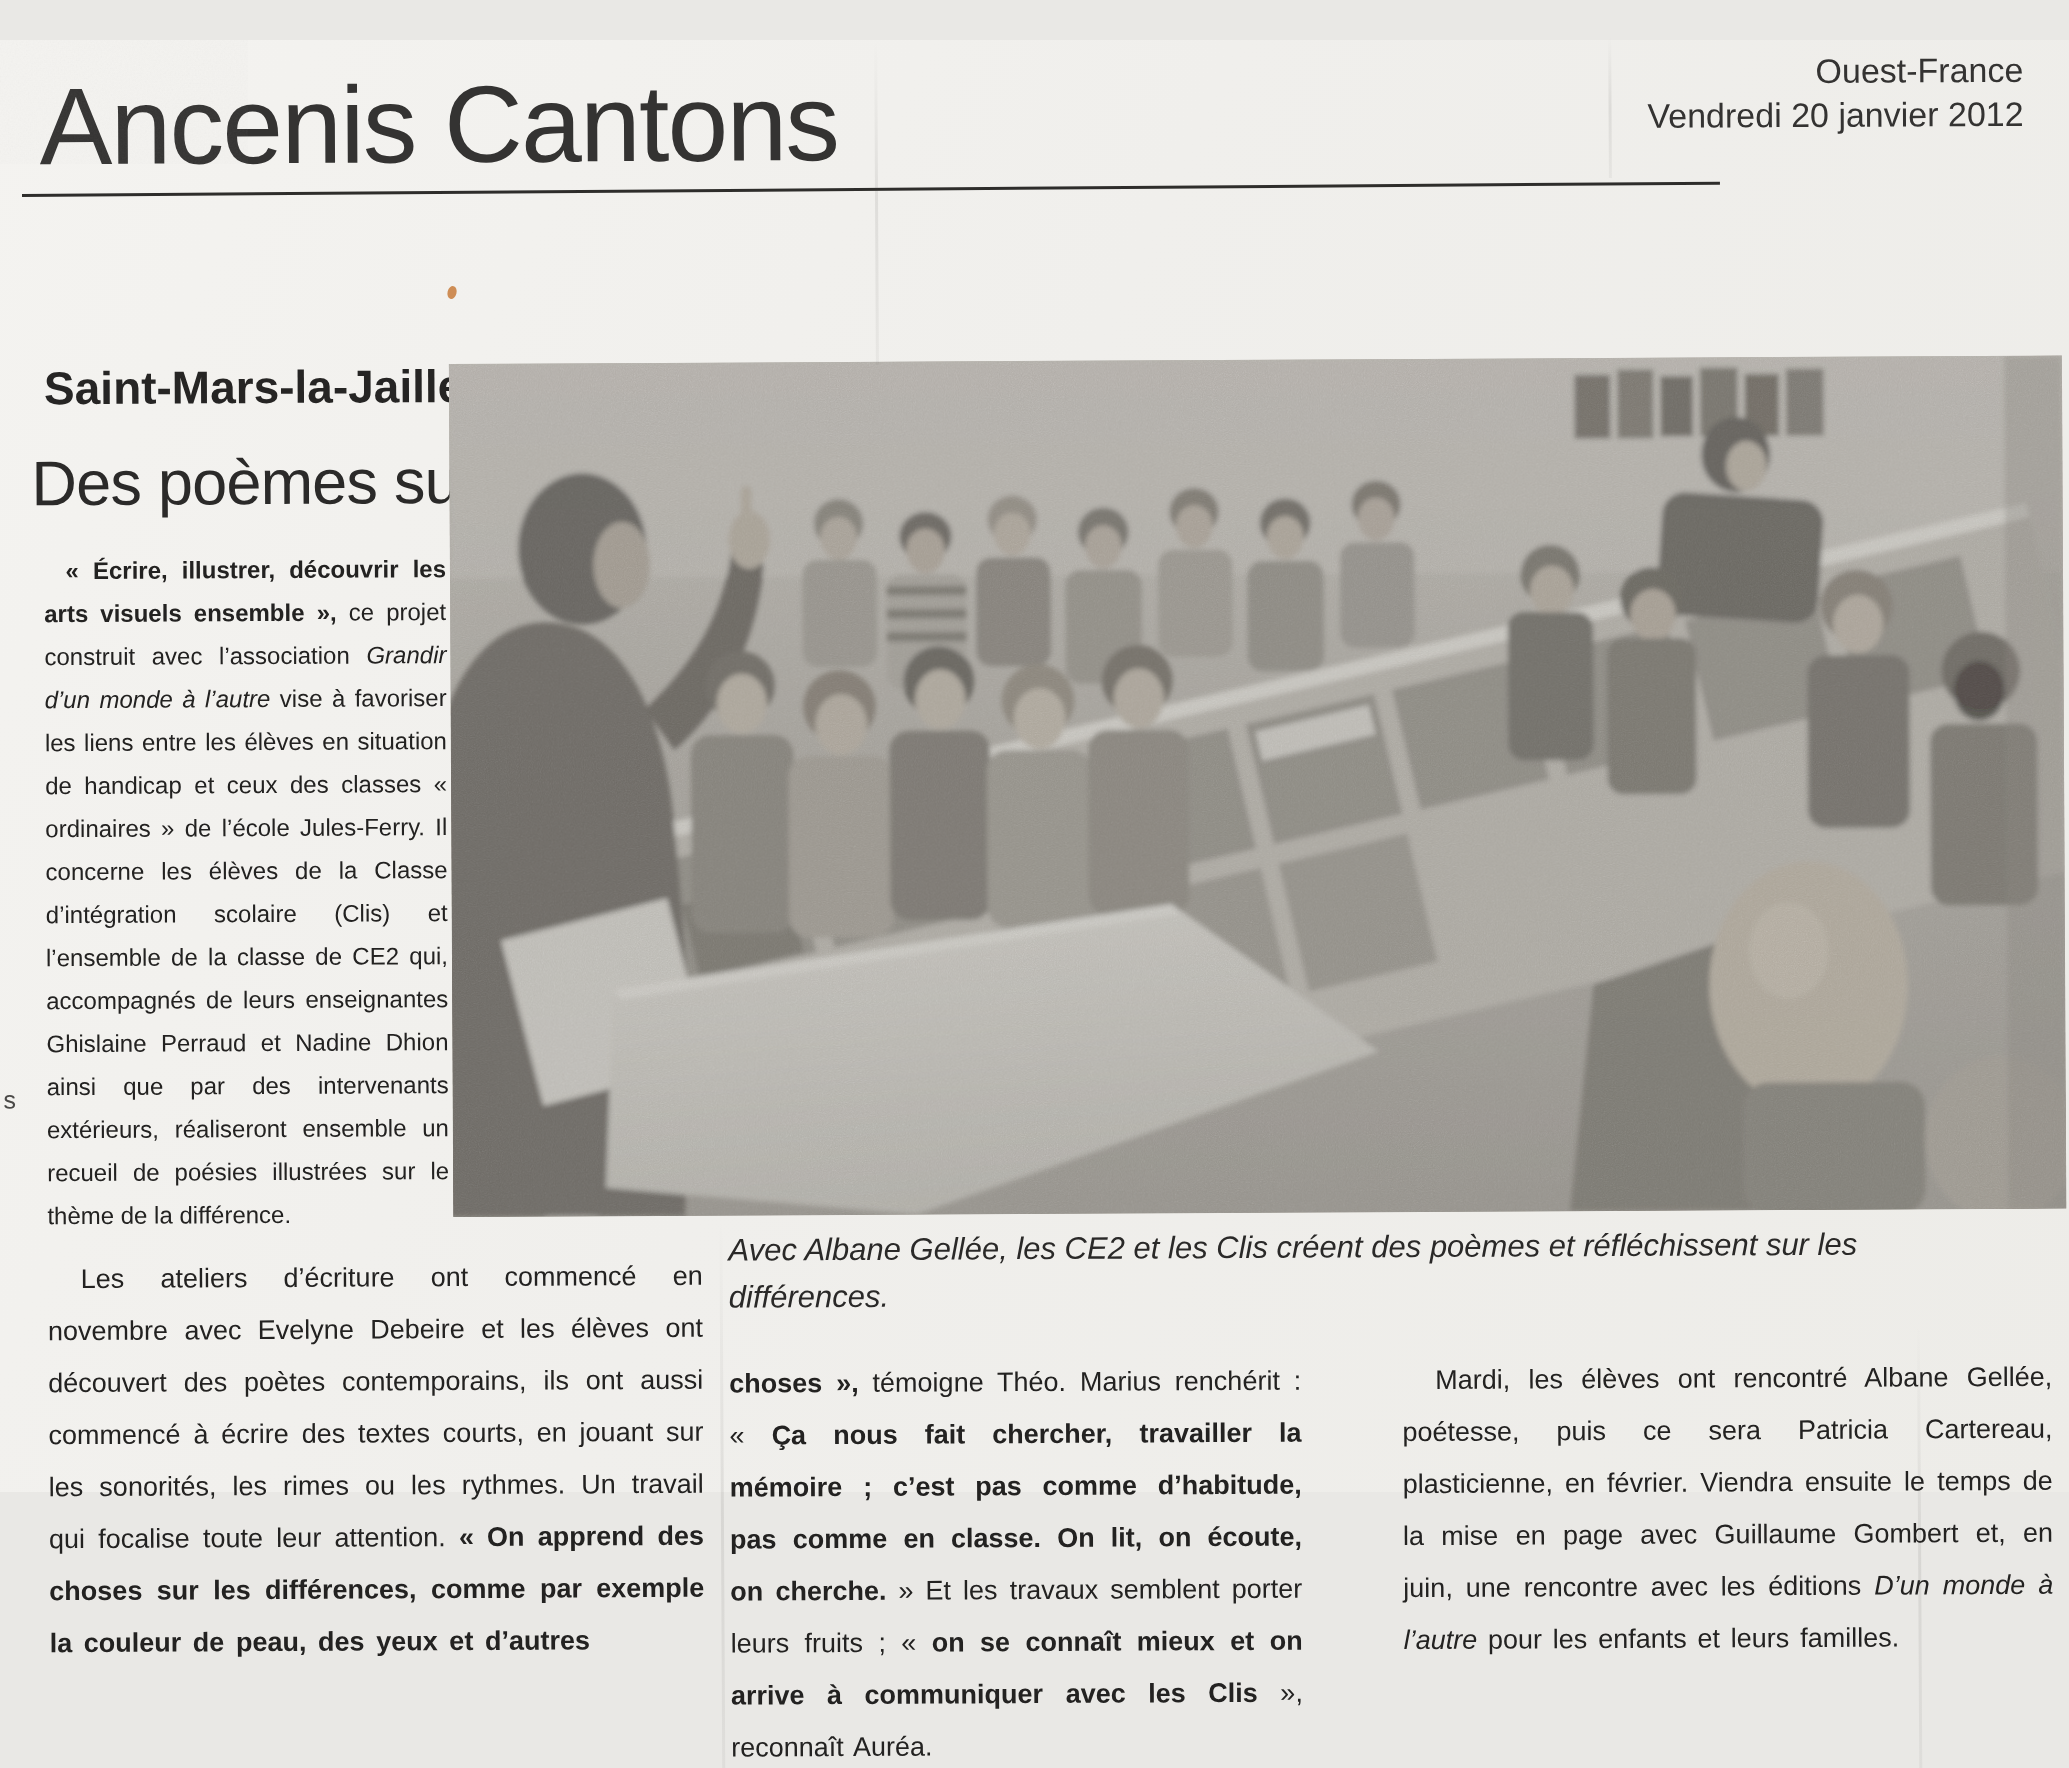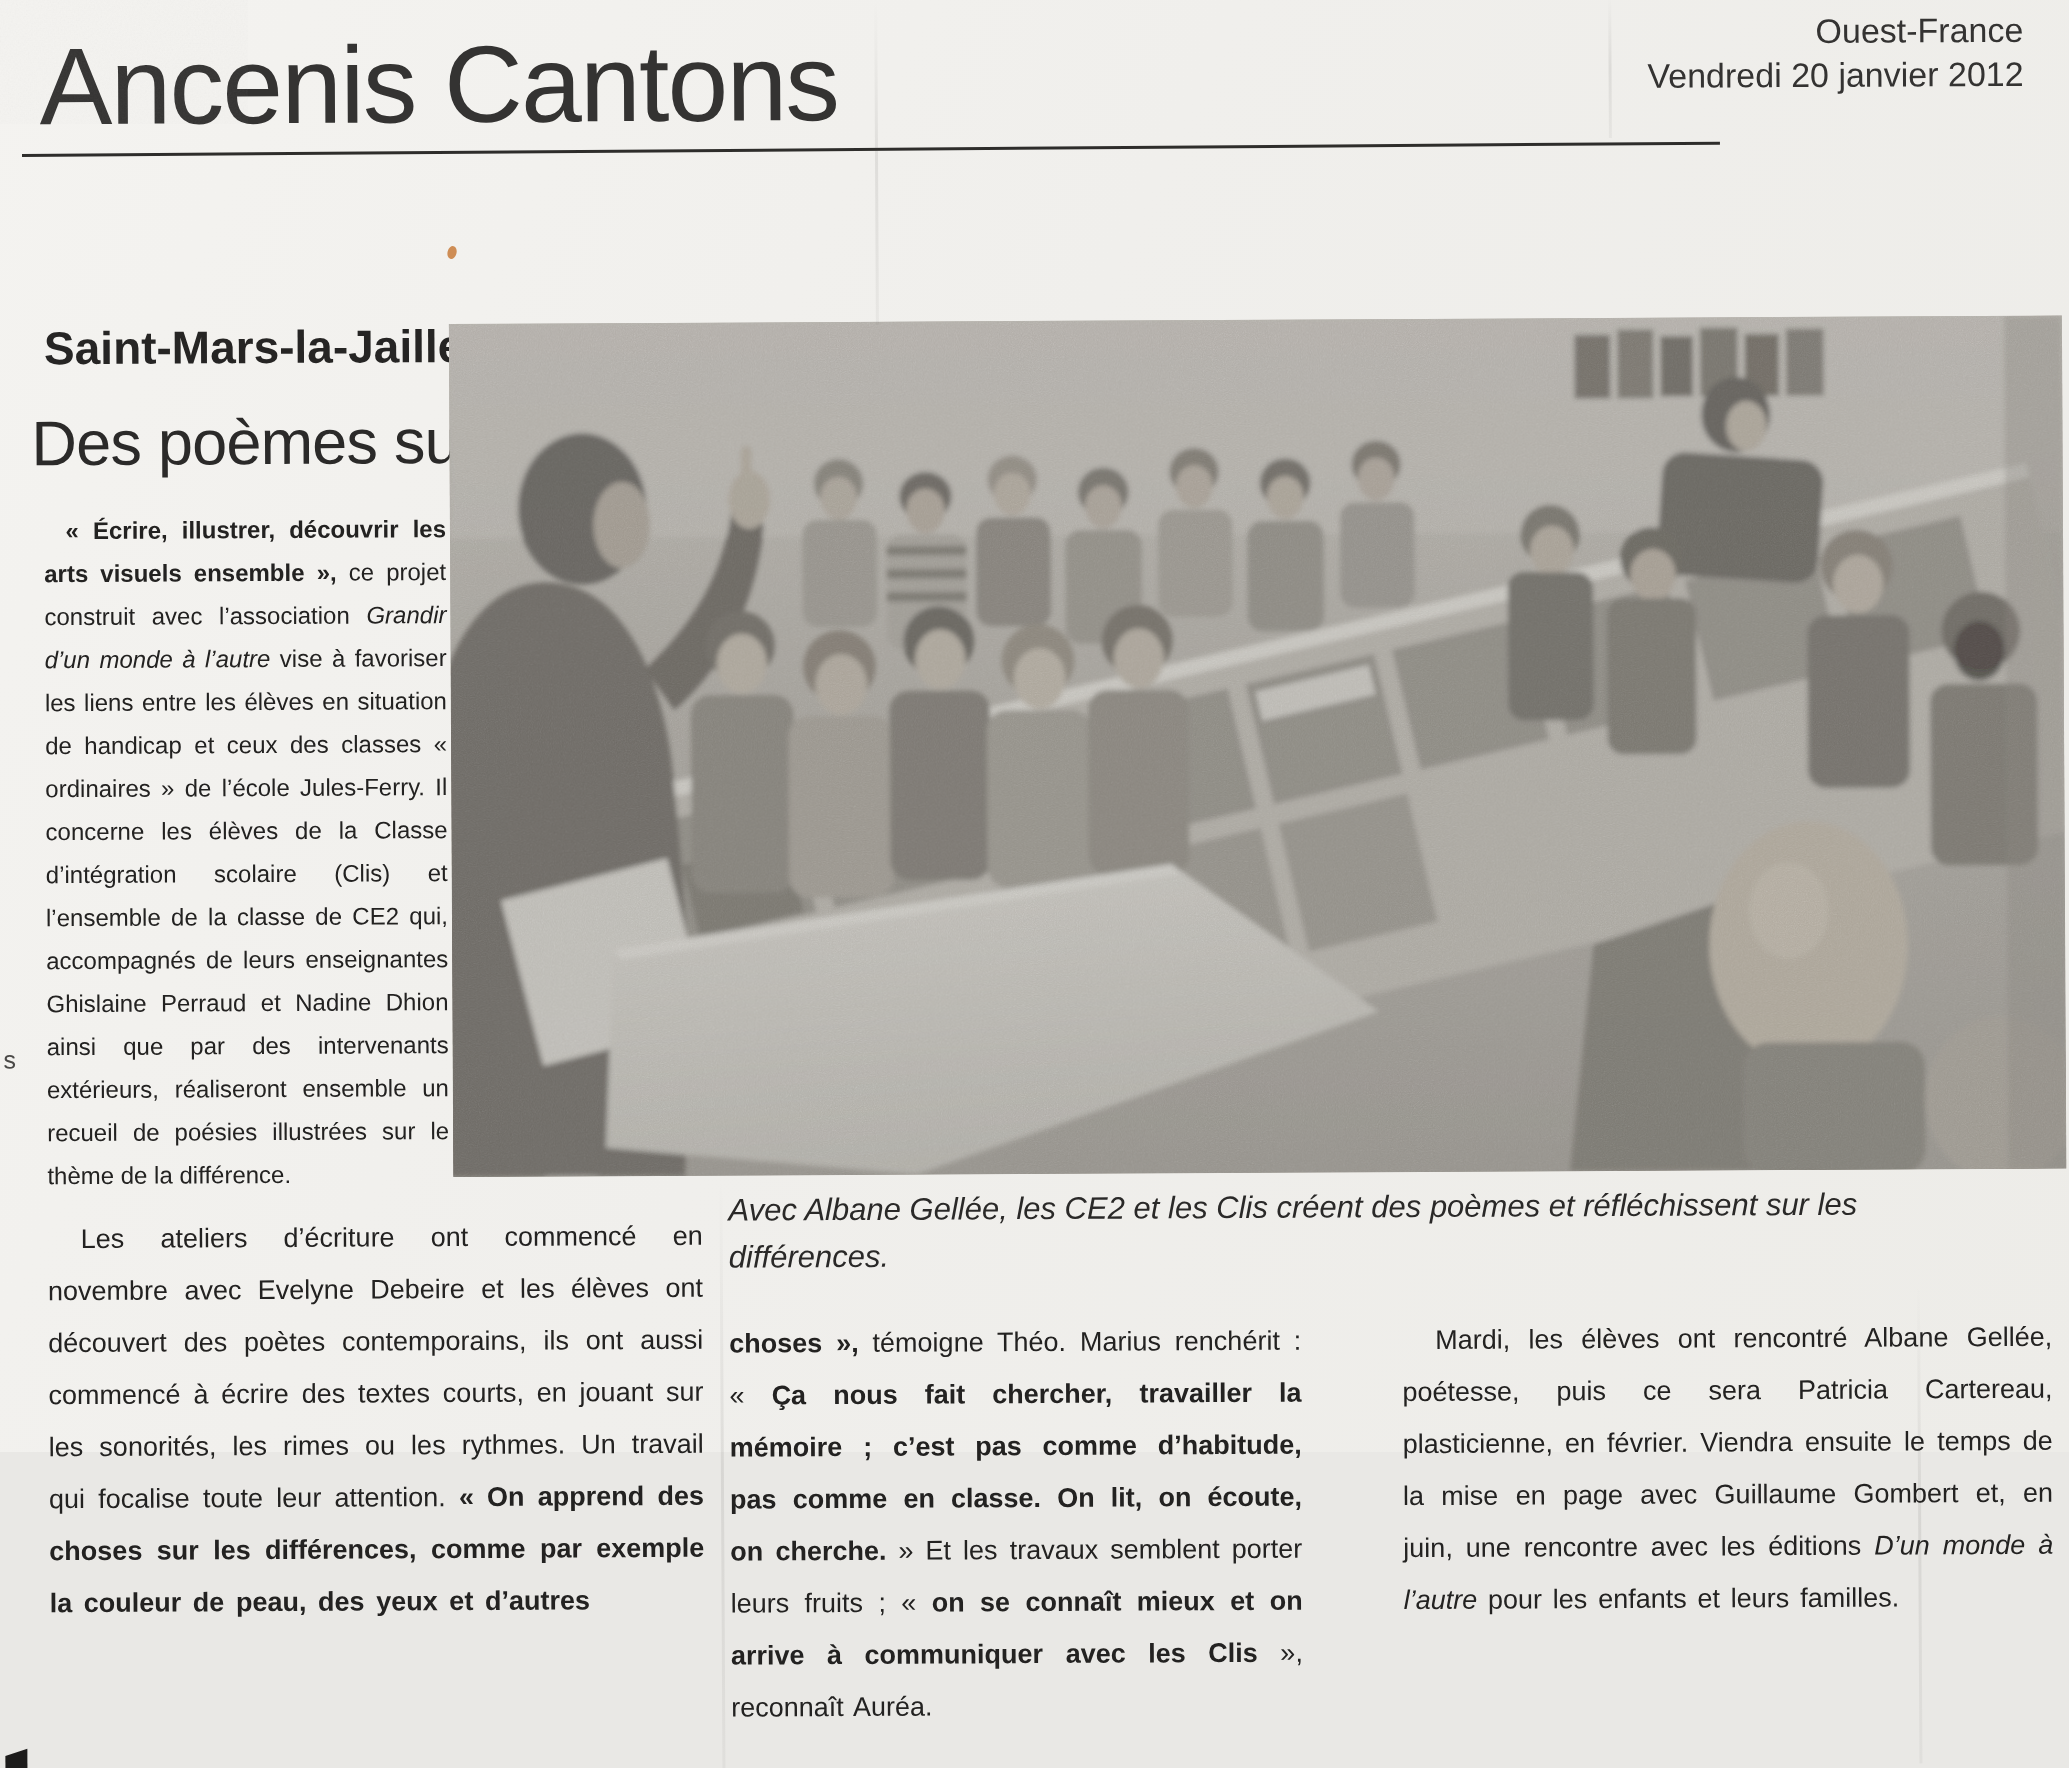--- a/index.html
+++ b/index.html
@@ -4,20 +4,21 @@
 <style>
   html,body{margin:0;padding:0;}
   body{
     width:2070px;height:1769px;overflow:hidden;
     background:#e9e8e5;
     font-family:"Liberation Sans", sans-serif;
   }
   .page{
     position:relative;width:2070px;height:1452px;
     background:linear-gradient(115deg,#f4f3f0 0%,#f0efec 45%,#edecE8 100%);
+    margin-top:40px;
   }
   .scan{
     position:absolute;inset:0;
     transform:rotate(-0.3deg);
     color:#262524;
   }
   
   .section-title{
     position:absolute;left:43px;top:18px;
     font-size:109px;font-weight:400;letter-spacing:-1.7px;

